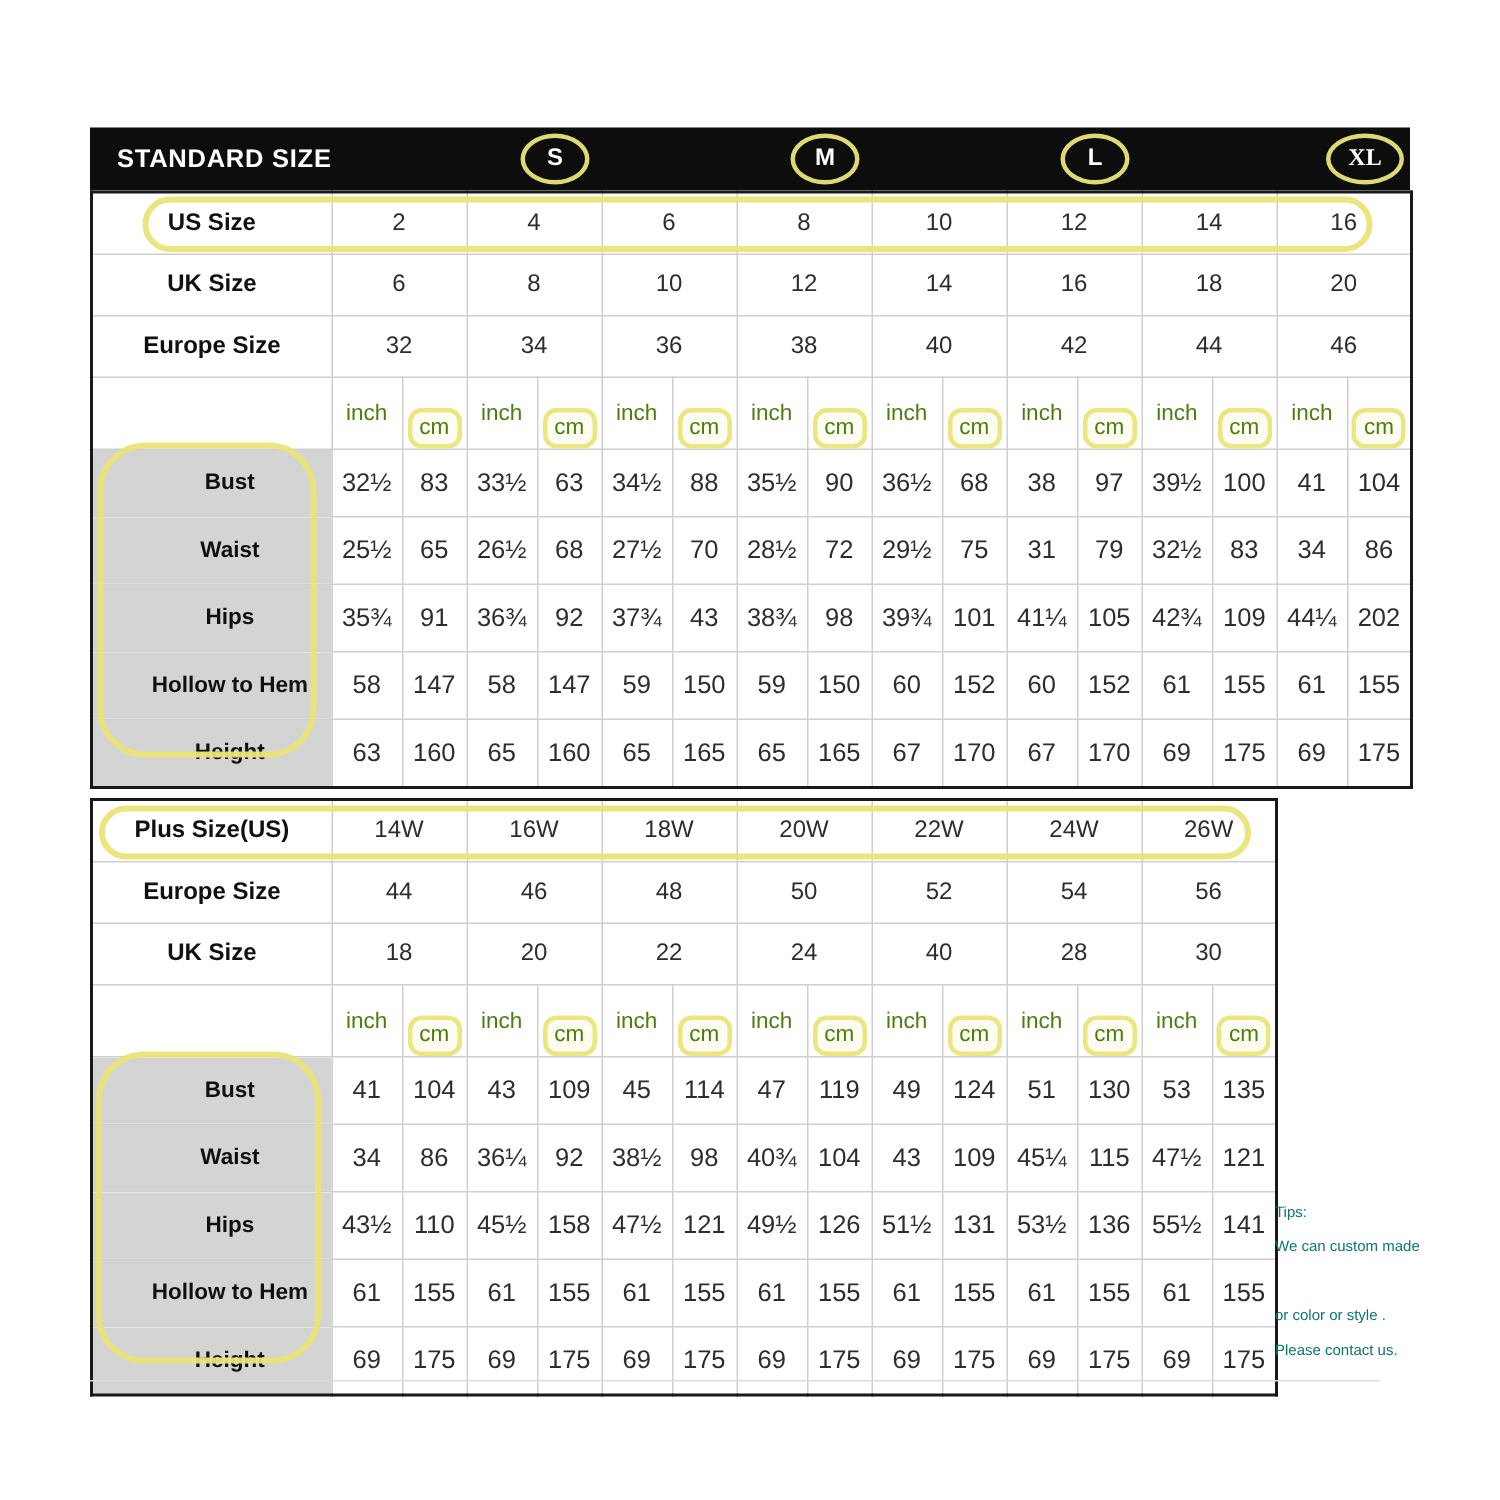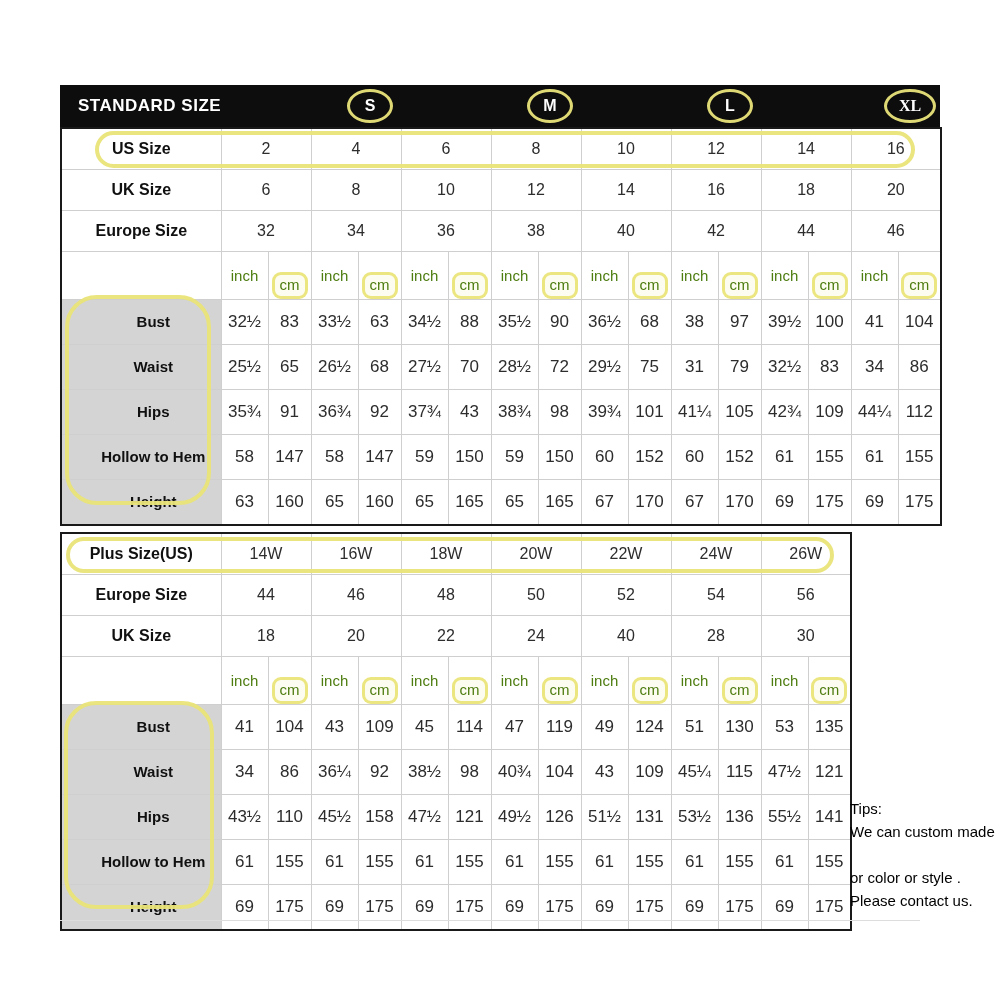--- a/index.html
+++ b/index.html
@@ -57,21 +57,21 @@
     position:absolute;border:4px solid rgba(233,228,120,0.95);
     box-sizing:border-box;pointer-events:none;
   }
   .oval-us-row{left:95px;top:131px;width:820px;height:37px;border-radius:19px;}
   .oval-plus-row{left:66px;top:537px;width:768px;height:36px;border-radius:18px;}
   .outline-top-labels{left:65px;top:295px;width:146px;height:210px;border-radius:32px;}
   .outline-bottom-labels{left:64px;top:701px;width:150px;height:208px;border-radius:32px;}
   
   .tips{
     position:absolute;left:850px;top:797px;width:150px;
-    color:#000000;font-size:15px;line-height:23px;
+    color:#0f766e;font-size:10px;line-height:23px;
   }
   .tips .tips-title{display:block;}
   
   .bottom-divider{position:absolute;left:60px;top:920px;width:860px;height:1px;background:#dddddd;}
 </style>
 </head>
 <body>
 
 <div class="std-header">
   <span class="title">STANDARD SIZE</span>
@@ -210,21 +210,21 @@
         <td class="num">43</td>
         <td class="num">38¾</td>
         <td class="num">98</td>
         <td class="num">39¾</td>
         <td class="num">101</td>
         <td class="num">41¼</td>
         <td class="num">105</td>
         <td class="num">42¾</td>
         <td class="num">109</td>
         <td class="num">44¼</td>
-        <td class="num">112</td>
+        <td class="num">202</td>
       </tr>
       <tr class="r-meas">
         <td class="row-label meas-label">Hollow to Hem</td>
         <td class="num">58</td>
         <td class="num">147</td>
         <td class="num">58</td>
         <td class="num">147</td>
         <td class="num">59</td>
         <td class="num">150</td>
         <td class="num">59</td>

